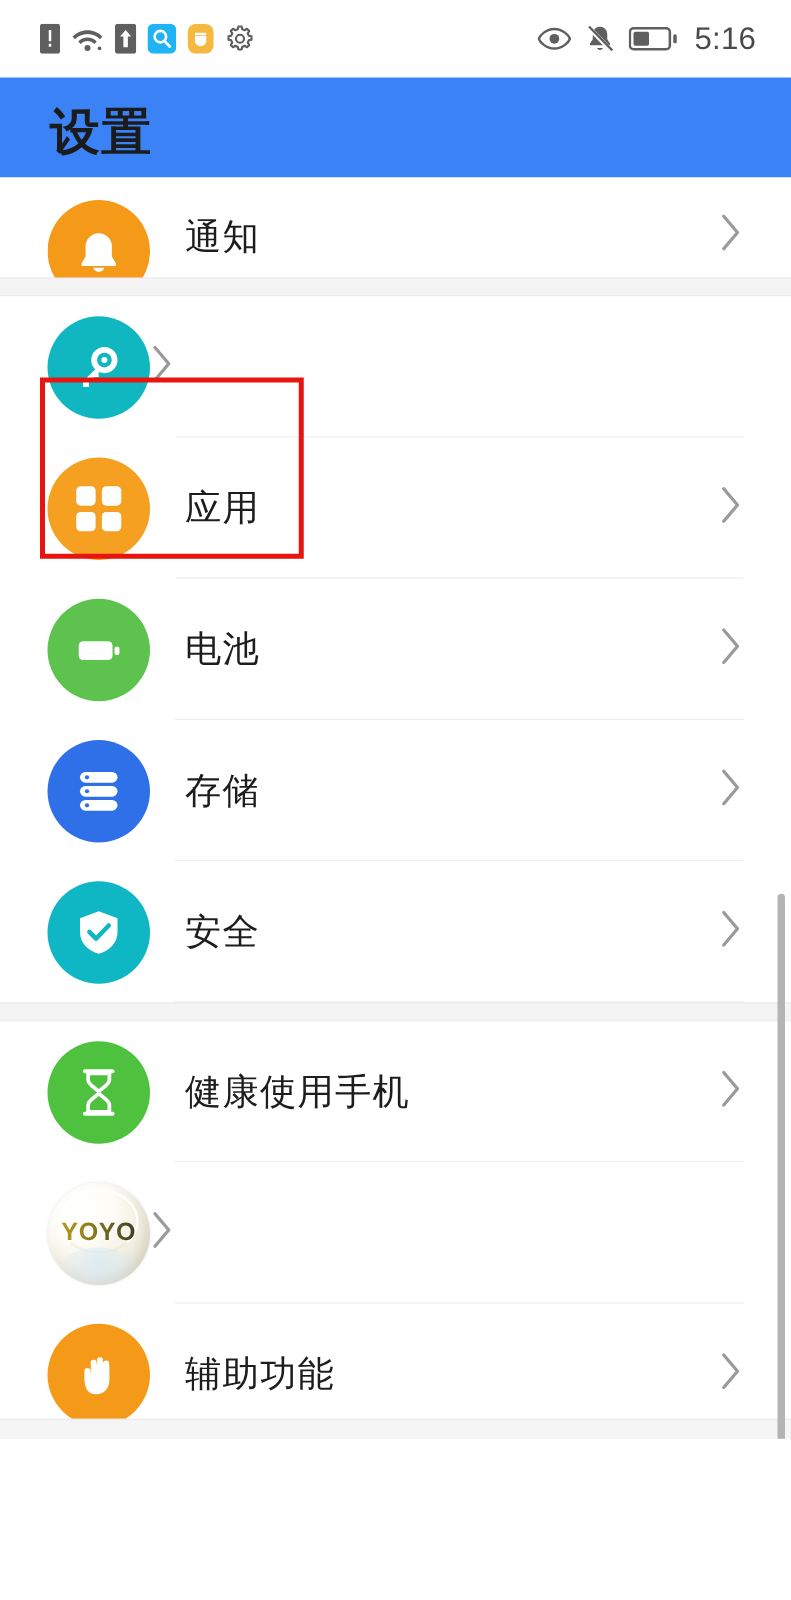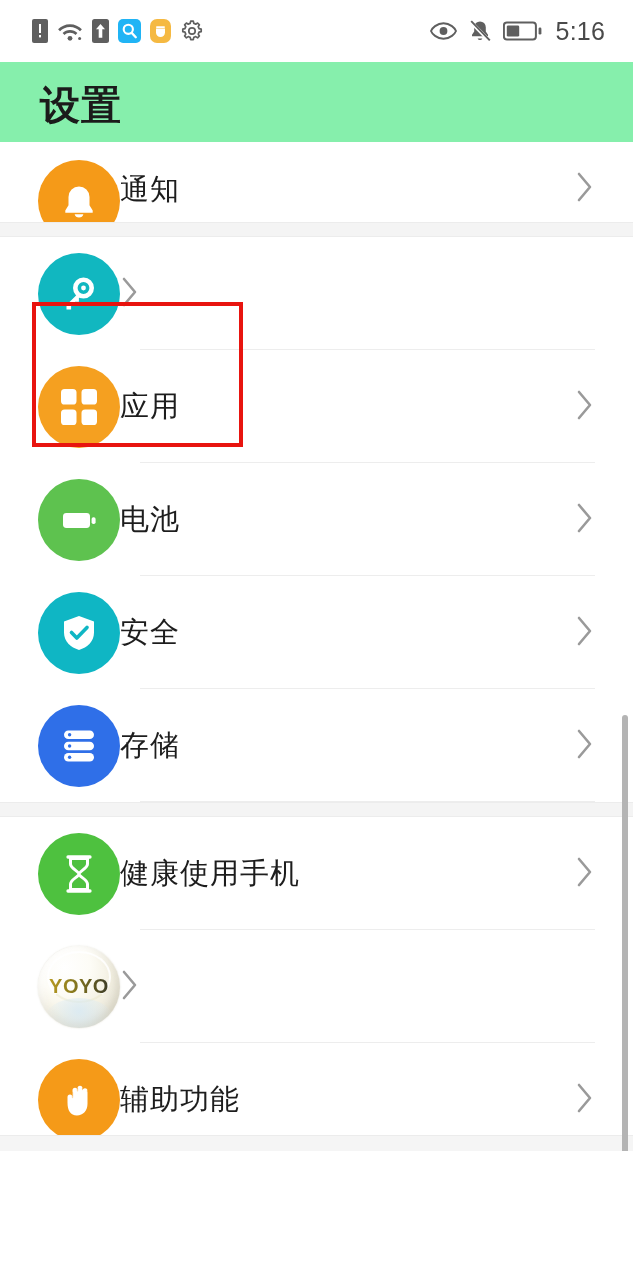--- a/index.html
+++ b/index.html
@@ -11,21 +11,21 @@
     width: 633px;
     height: 1280px;
     overflow: hidden;
     font-family: "Liberation Sans", "DejaVu Sans", sans-serif;
     -webkit-font-smoothing: antialiased;
   }
   .phone {
     position: relative;
     width: 633px;
     height: 1151px;
-    background: #86efac;
+    background: #3b82f6;
     overflow: hidden;
   }
 
   
   .statusbar {
     position: absolute;
     top: 0; left: 0;
     width: 633px;
     height: 62px;
     display: flex;
@@ -101,20 +101,21 @@
     height: 82px;
     flex: 0 0 82px;
     position: relative;
     text-align: right;
   }
   .row.clipped-top .icon-wrap {
     height: 62px;
     overflow: hidden;
   }
   .row .label {
+    margin-left: 28px;
     font-size: 29px;
     color: #1d1d1d;
     letter-spacing: 1px;
     flex: 1 1 auto;
     white-space: nowrap;
   }
   .row.clipped-top .label {
     margin-bottom: 12px;
   }
   .chev {
@@ -382,58 +383,58 @@
         <span class="chev">
           <svg width="20" height="34" viewBox="0 0 20 34">
               <polyline points="4,4 15,17 4,30" fill="none" stroke="#9a9a9a" stroke-width="2.6" stroke-linecap="round" stroke-linejoin="round"></polyline>
             </svg>
         </span>
         <div class="divider"></div>
       </div>
 
       <div class="row">
         <div class="icon-wrap">
-          <div class="ci" style="background:#0fb6c4;">
-            <svg width="44" height="44" viewBox="0 0 44 44">
-              <path d="M22 5 L37 10.5 v11 c0 9 -6.6 14.9 -15 17.5 C13.6 36.4 7 30.5 7 21.5 v-11 z" fill="#ffffff"></path>
-              <polyline points="14.5,21.5 19.8,27 30,16.4" fill="none" stroke="#0fb6c4" stroke-width="3.6" stroke-linecap="round" stroke-linejoin="round"></polyline>
-            </svg>
-          </div>
-        </div>
-        <div class="label">安全</div>
-        <span class="chev">
-          <svg width="20" height="34" viewBox="0 0 20 34">
-              <polyline points="4,4 15,17 4,30" fill="none" stroke="#9a9a9a" stroke-width="2.6" stroke-linecap="round" stroke-linejoin="round"></polyline>
-            </svg>
-        </span>
-        <div class="divider"></div>
-      </div>
-
-      <div class="row">
-        <div class="icon-wrap">
           <div class="ci" style="background:#2f6fe8;">
             <svg width="40" height="40" viewBox="0 0 40 40">
               <rect x="5" y="4.5" width="30" height="8.6" rx="4.3" fill="#ffffff"></rect>
               <rect x="5" y="15.7" width="30" height="8.6" rx="4.3" fill="#ffffff"></rect>
               <rect x="5" y="26.9" width="30" height="8.6" rx="4.3" fill="#ffffff"></rect>
               <circle cx="10.6" cy="8.8" r="1.7" fill="#2f6fe8"></circle>
               <circle cx="10.6" cy="20" r="1.7" fill="#2f6fe8"></circle>
               <circle cx="10.6" cy="31.2" r="1.7" fill="#2f6fe8"></circle>
             </svg>
           </div>
         </div>
         <div class="label">存储</div>
         <span class="chev">
           <svg width="20" height="34" viewBox="0 0 20 34">
               <polyline points="4,4 15,17 4,30" fill="none" stroke="#9a9a9a" stroke-width="2.6" stroke-linecap="round" stroke-linejoin="round"></polyline>
             </svg>
         </span>
         <div class="divider"></div>
       </div>
 
+      <div class="row">
+        <div class="icon-wrap">
+          <div class="ci" style="background:#0fb6c4;">
+            <svg width="44" height="44" viewBox="0 0 44 44">
+              <path d="M22 5 L37 10.5 v11 c0 9 -6.6 14.9 -15 17.5 C13.6 36.4 7 30.5 7 21.5 v-11 z" fill="#ffffff"></path>
+              <polyline points="14.5,21.5 19.8,27 30,16.4" fill="none" stroke="#0fb6c4" stroke-width="3.6" stroke-linecap="round" stroke-linejoin="round"></polyline>
+            </svg>
+          </div>
+        </div>
+        <div class="label">安全</div>
+        <span class="chev">
+          <svg width="20" height="34" viewBox="0 0 20 34">
+              <polyline points="4,4 15,17 4,30" fill="none" stroke="#9a9a9a" stroke-width="2.6" stroke-linecap="round" stroke-linejoin="round"></polyline>
+            </svg>
+        </span>
+        <div class="divider"></div>
+      </div>
+
     </div>
 
     <div class="section-gap"></div>
 
     <div class="section">
 
       <div class="row">
         <div class="icon-wrap">
           <div class="ci" style="background:#4ec13f;">
             <svg width="40" height="44" viewBox="0 0 40 44">

